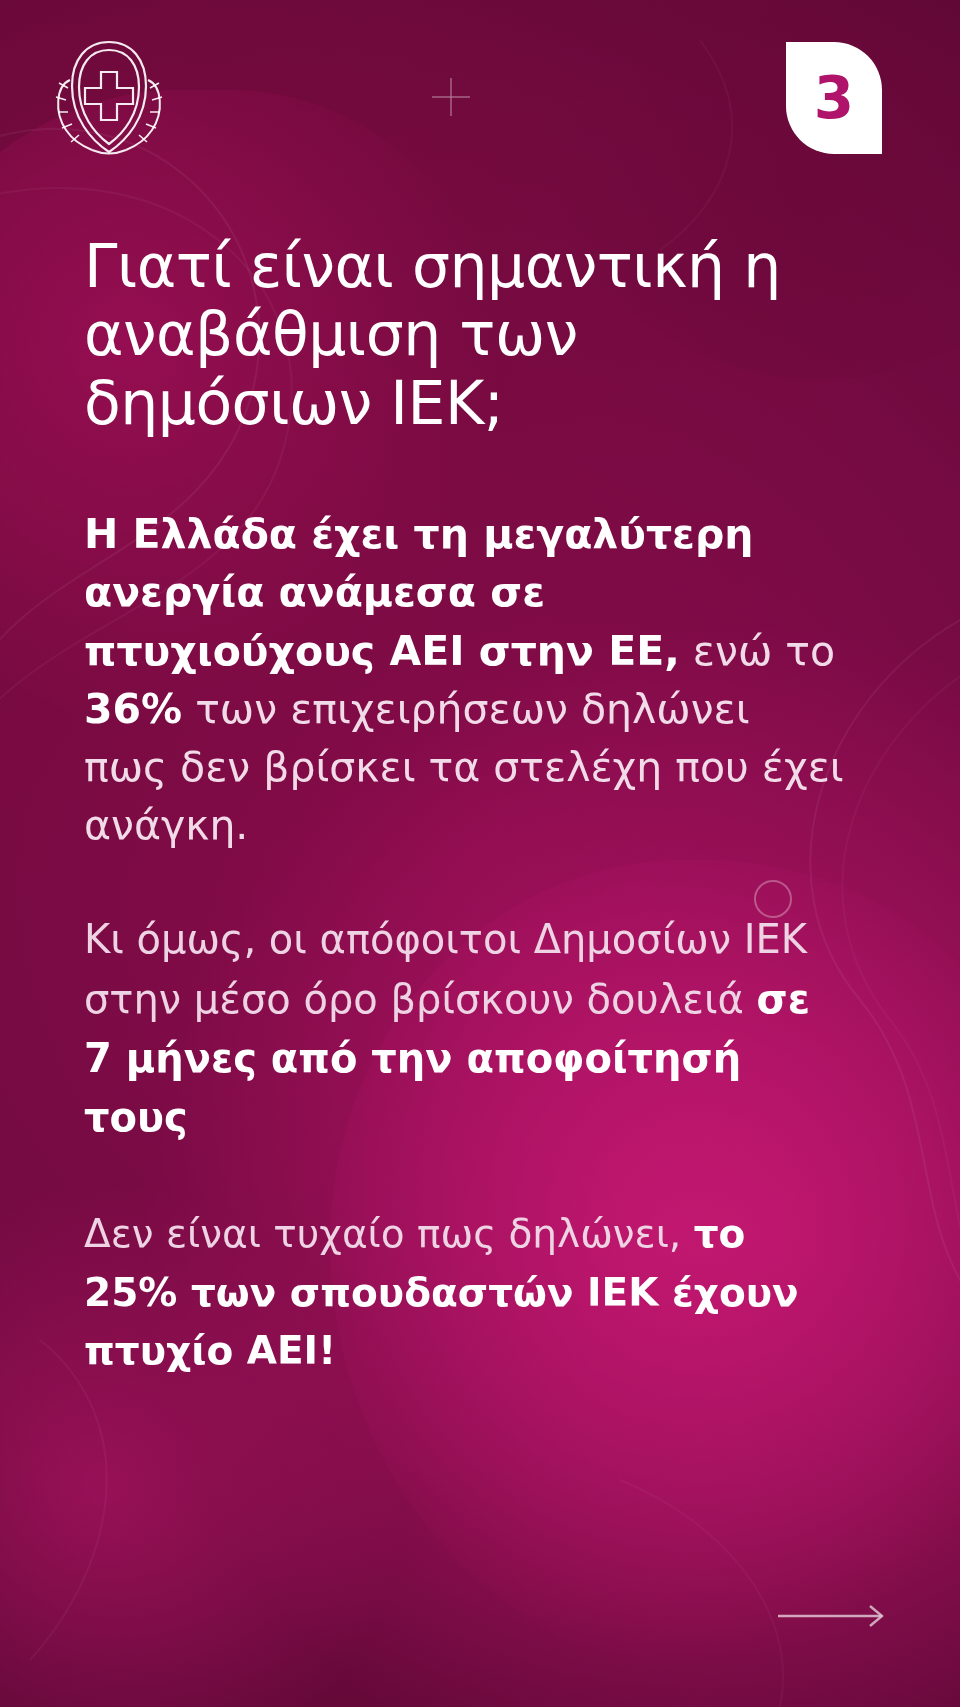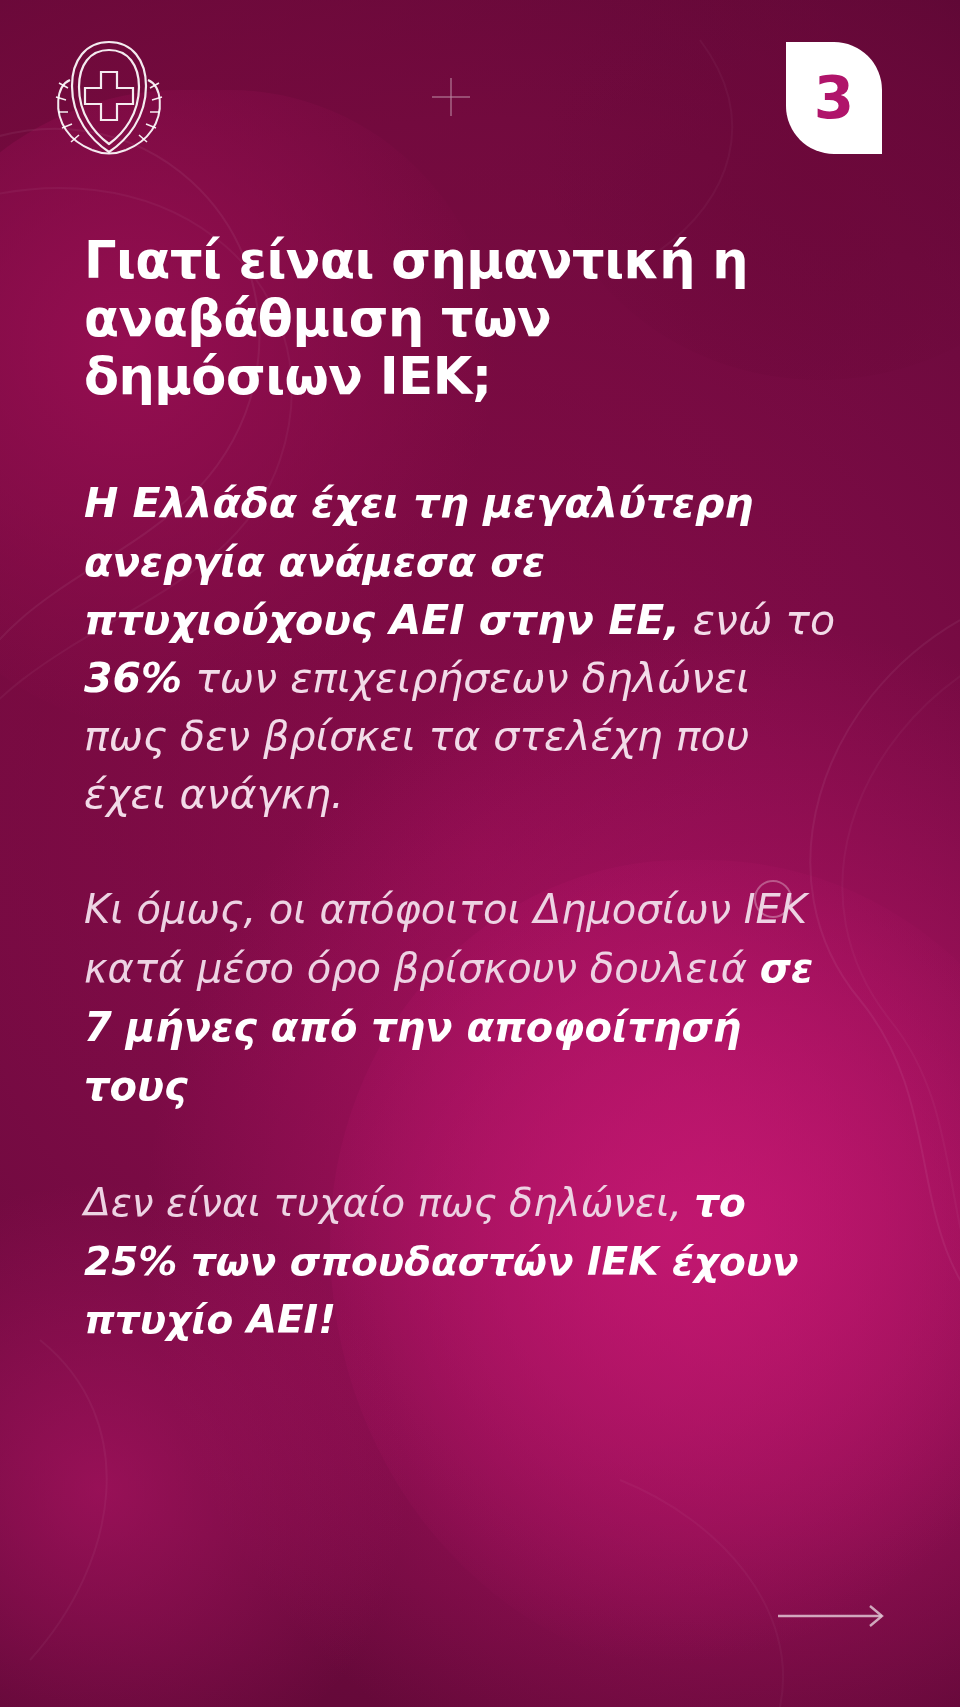--- a/index.html
+++ b/index.html
@@ -101,30 +101,29 @@
   
   .content {
     position: absolute;
     left: 84px;
     top: 232px;
     width: 800px;
   }
   h1.title {
     margin: 0;
     color: #ffffff;
-    font-size: 51px;
+    font-size: 60px;
     line-height: 1.14;
-    font-weight: 700;
+    font-weight: 400;
     letter-spacing: -0.5px;
     max-width: 720px;
   }
   .para {
     color: #ffffff;
     margin: 0;
-    font-style: italic;
   }
   .p1 {
     margin-top: 68px;
     font-size: 41px;
     line-height: 1.42;
     font-weight: 400;
     color: #f2dbe8;
     max-width: 760px;
   }
   .p1 b { font-weight: 700; color: #ffffff; }
@@ -198,21 +197,21 @@
   </div>
 
   <div class="content">
     <h1 class="title">Γιατί είναι σημαντική η αναβάθμιση των δημόσιων ΙΕΚ;</h1>
 
     <p class="para p1">
       <b>Η Ελλάδα έχει τη μεγαλύτερη ανεργία ανάμεσα σε πτυχιούχους ΑΕΙ στην ΕΕ,</b><span> ενώ το </span><b>36%</b><span> των επιχειρήσεων δηλώνει πως δεν βρίσκει τα στελέχη που έχει ανάγκη.</span>
     </p>
 
     <p class="para p2">
-      <span>Κι όμως, οι απόφοιτοι Δημοσίων ΙΕΚ  κατά μέσο όρο βρίσκουν δουλειά </span><b>σε 7 μήνες από την αποφοίτησή τους</b>
+      <span>Κι όμως, οι απόφοιτοι Δημοσίων ΙΕΚ  στην μέσο όρο βρίσκουν δουλειά </span><b>σε 7 μήνες από την αποφοίτησή τους</b>
     </p>
 
     <p class="para p3">
       <span>Δεν είναι τυχαίο πως δηλώνει, </span><b>το 25% των σπουδαστών ΙΕΚ έχουν πτυχίο ΑΕΙ!</b>
     </p>
   </div>
 
   <svg class="arrow" viewBox="0 0 110 26" fill="none" xmlns="http://www.w3.org/2000/svg">
     <path d="M0 13 H104" stroke="rgba(255,255,255,0.85)" stroke-width="2.4"></path>
     <path d="M92 3 L104 13 L92 23" stroke="rgba(255,255,255,0.85)" stroke-width="2.4" fill="none"></path>

